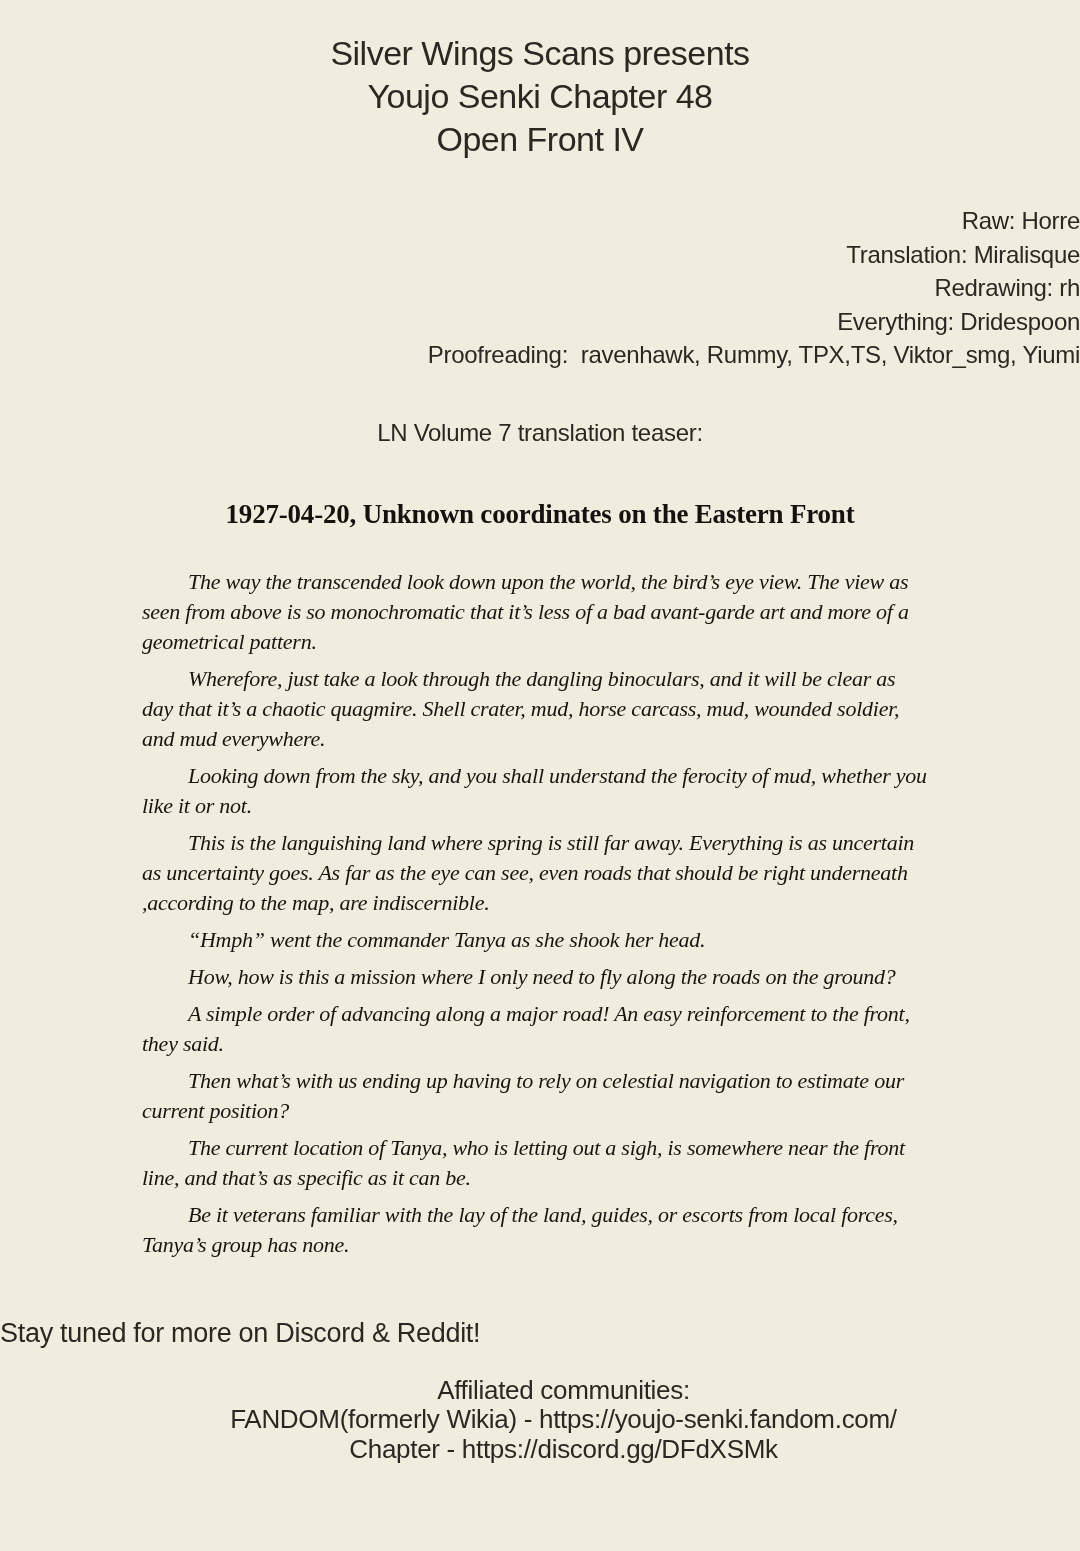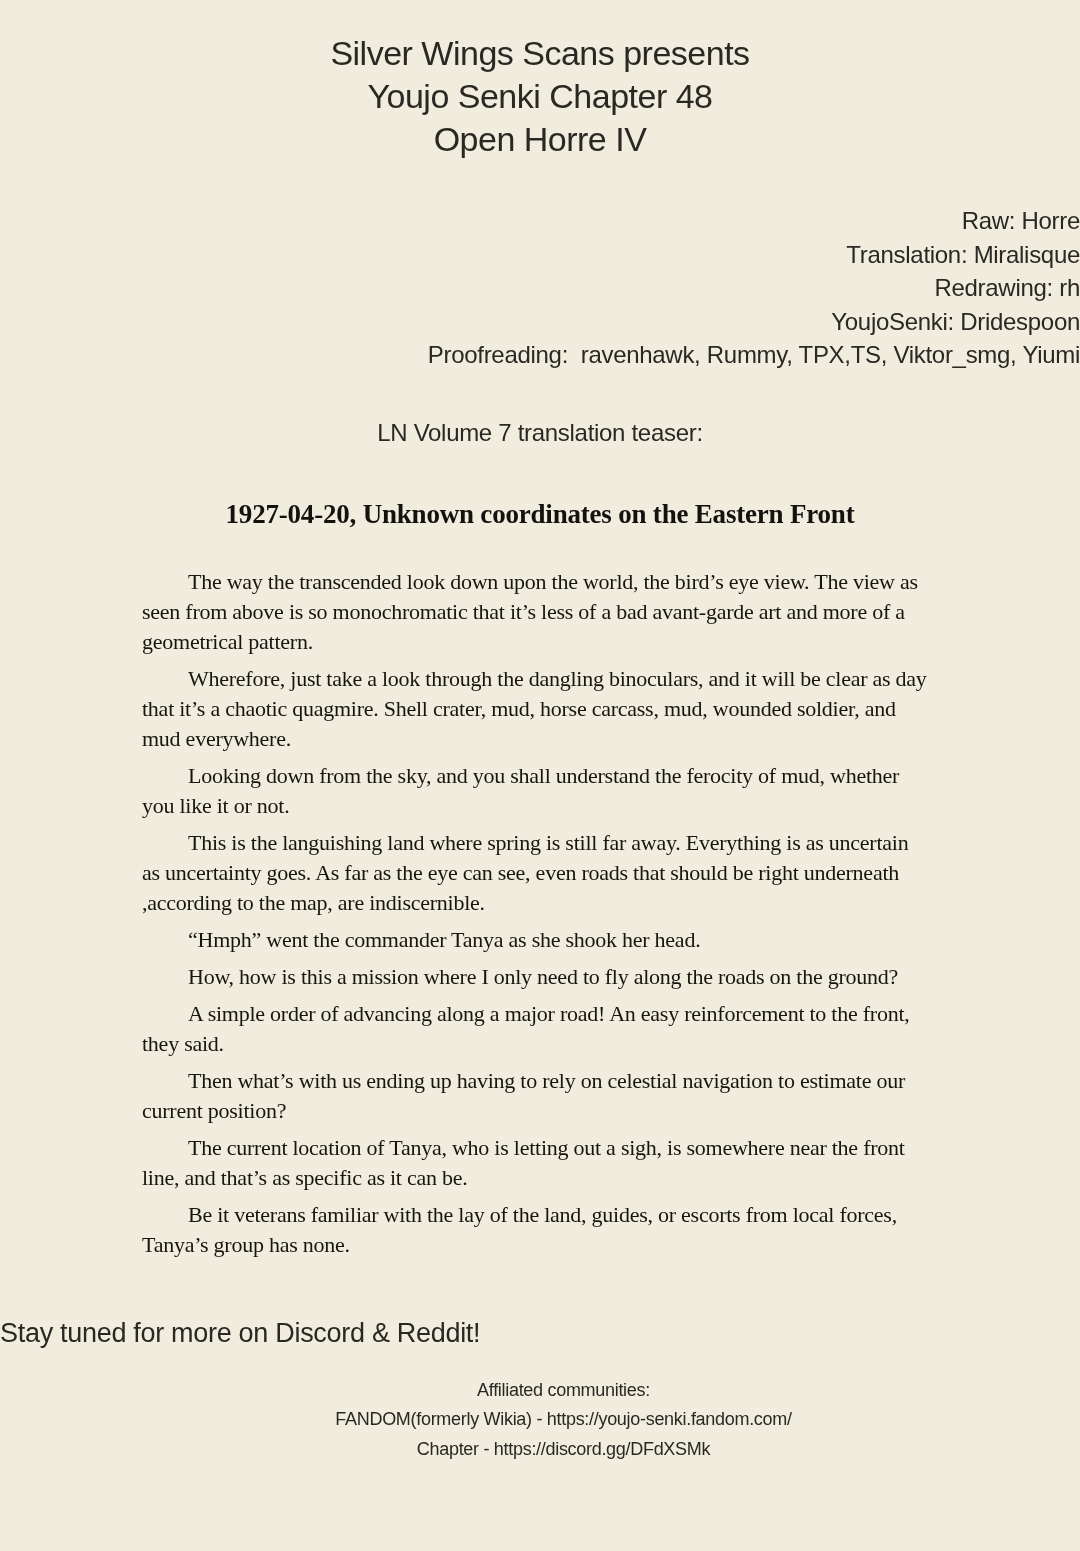--- a/index.html
+++ b/index.html
@@ -67,55 +67,56 @@
     font-family: "Liberation Serif", serif;
     font-size: 22px;
     line-height: 30px;
     letter-spacing: -0.25px;
     color: #17150f;
     text-align: left;
   }
   .body-text p {
     margin: 0 12px 7px 0;
     text-indent: 46px;
+    font-style: italic;
   }
   
   .stay-tuned {
     margin-top: 58px;
     text-align: left;
     font-size: 27px;
     letter-spacing: -0.3px;
     color: #2a2823;
   }
   .affiliated-block {
     margin-top: 27px;
     text-align: center;
-    font-size: 18px;
+    font-size: 26px;
     line-height: 29.5px;
     letter-spacing: -0.3px;
     color: #2a2823;
     padding-left: 47px;
   }
 </style>
 </head>
 <body>
 
 <div class="page">
 
   <header class="title-block">
     <div>Silver Wings Scans presents</div>
     <div>Youjo Senki Chapter 48</div>
-    <div>Open Horre IV</div>
+    <div>Open Front IV</div>
   </header>
 
   <section class="credits-block">
     <div>Raw: Horre</div>
     <div>Translation: Miralisque</div>
     <div>Redrawing: rh</div>
-    <div>YoujoSenki: Dridespoon</div>
+    <div>Everything: Dridespoon</div>
     <div>Proofreading:  ravenhawk, Rummy, TPX,TS, Viktor_smg, Yiumi</div>
   </section>
 
   <div class="teaser-label">LN Volume 7 translation teaser:</div>
 
   <h1 class="teaser-heading">1927-04-20, Unknown coordinates on the Eastern Front</h1>
 
   <section class="body-text">
     <p>The way the transcended look down upon the world, the bird’s eye view. The view as seen from above is so monochromatic that it’s less of a bad avant-garde art and more of a geometrical pattern.</p>
     <p>Wherefore, just take a look through the dangling binoculars, and it will be clear as day that it’s a chaotic quagmire. Shell crater, mud, horse carcass, mud, wounded soldier, and mud everywhere.</p>

